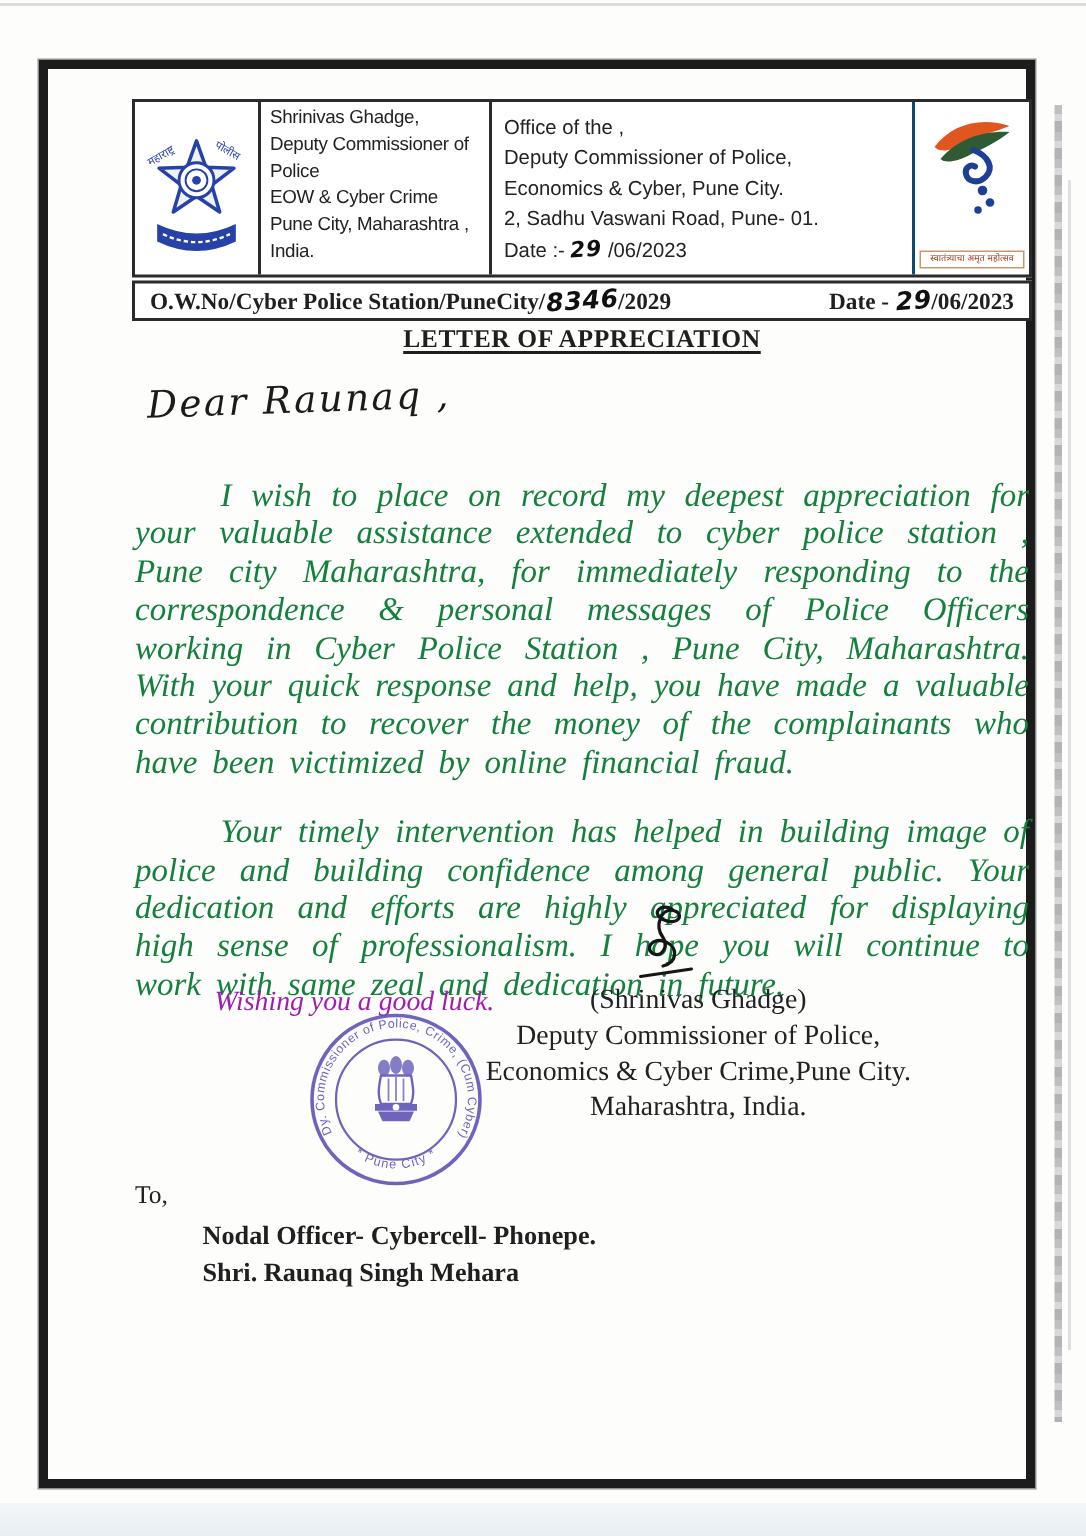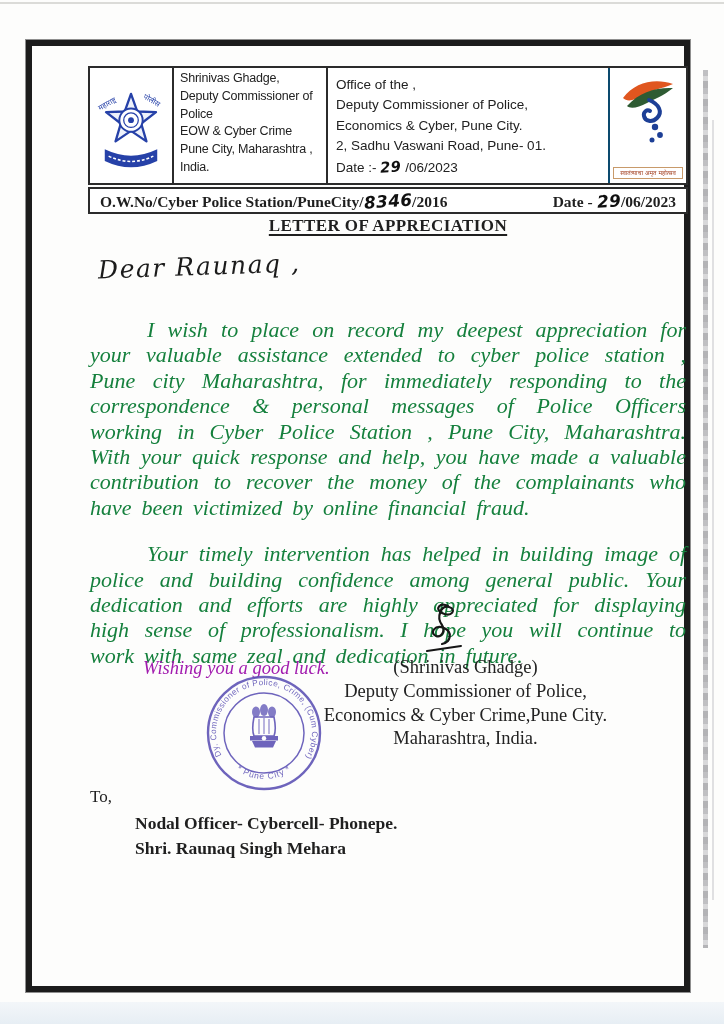--- a/index.html
+++ b/index.html
@@ -108,21 +108,21 @@
         <circle cx="36" cy="51" r="3.2" fill="#1d3f96"></circle>
         <circle cx="41" cy="59" r="2.9" fill="#1d3f96"></circle>
         <circle cx="33" cy="64" r="2.5" fill="#1d3f96"></circle>
       </svg>
       <div class="amrit-caption">स्वातंत्र्याचा अमृत महोत्सव</div>
     </div>
   </div>
 
   <div class="refstrip">
     <span>
-      <span>O.W.No/Cyber Police Station/PuneCity/</span><span class="hw">8346</span><span>/2016</span>
+      <span>O.W.No/Cyber Police Station/PuneCity/</span><span class="hw">8346</span><span>/2029</span>
     </span>
     <span>
       <span>Date - </span><span class="hw">29</span><span>/06/2023</span>
     </span>
   </div>
 
   <div class="title-row">
     <span>LETTER OF APPRECIATION</span>
   </div>
 

